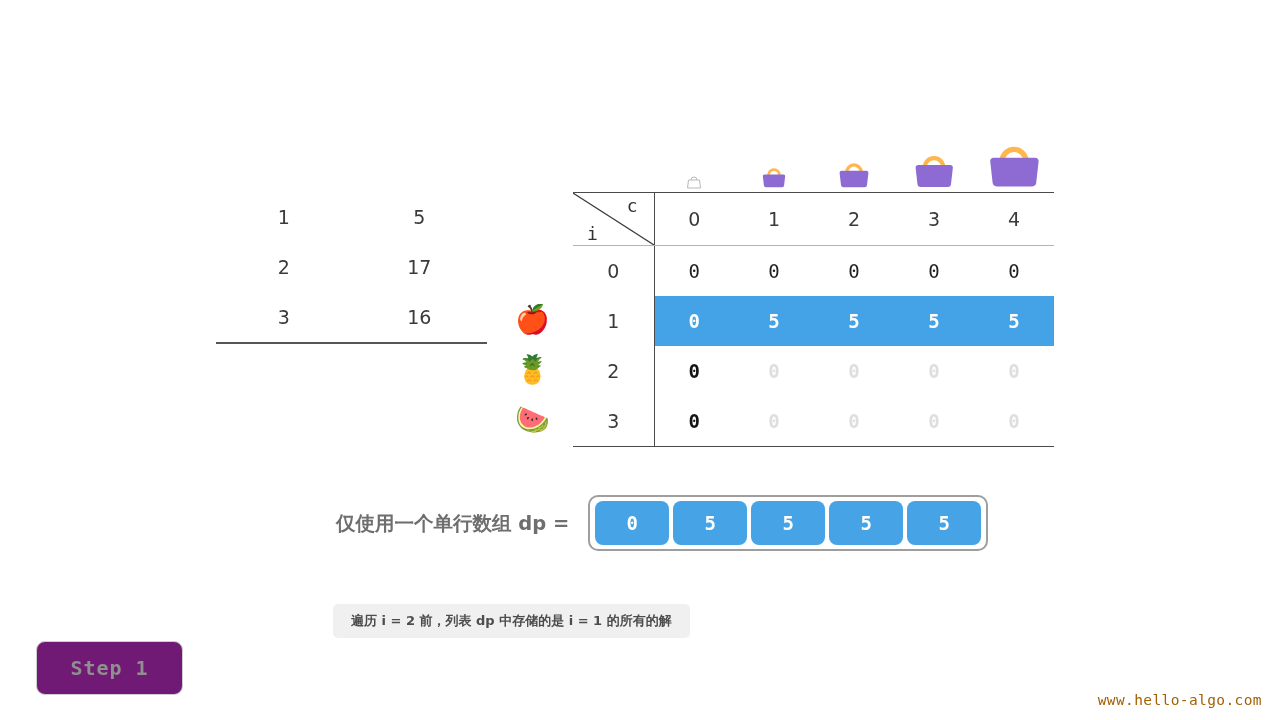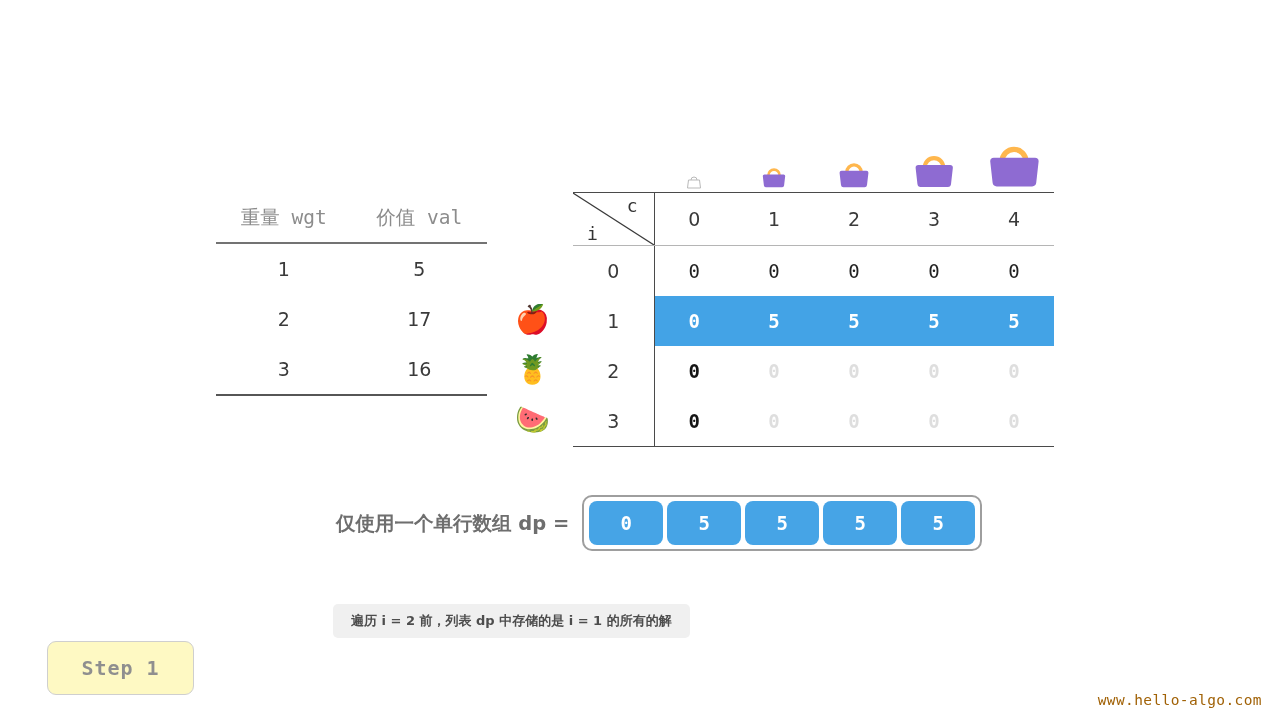--- a/index.html
+++ b/index.html
@@ -179,21 +179,21 @@
     top: 497px;
     height: 52px;
     display: flex;
     align-items: center;
   }
   #dp-array-label {
     font-family: "DejaVu Sans", "Liberation Sans", sans-serif;
     font-size: 19.5px;
     font-weight: bold;
     color: #6e6e6e;
-    margin-right: 13px;
+    margin-right: 19px;
     white-space: nowrap;
   }
   #dp-array-box {
     border: 2px solid #9e9e9e;
     border-radius: 10px;
     padding: 4px 5px;
     display: flex;
     gap: 4px;
     background: #fff;
   }
@@ -236,22 +236,21 @@
     border: 1.6px solid #cfcfcf;
     border-radius: 9px;
     display: flex;
     align-items: center;
     justify-content: center;
     font-family: "DejaVu Sans Mono", "Liberation Mono", monospace;
     font-size: 20px;
     font-weight: bold;
     color: #8f8f8f;
     letter-spacing: 1px;
-    background: #fef9c3;
-    margin-left: 11px;
+    background: #701a75;
   }
 
   
   #watermark {
     position: absolute;
     right: 18px;
     bottom: 12px;
     font-family: "DejaVu Sans Mono", "Liberation Mono", monospace;
     font-size: 14.5px;
     color: #a16207;
@@ -261,24 +260,20 @@
 </head>
 <body>
 
 <div id="items-table">
   <table>
     <colgroup>
         <col class="it-col-w">
         <col class="it-col-v">
       </colgroup>
     <tbody>
-      <tr class="it-head">
-        <th>重量 wgt</th>
-        <th>价值 val</th>
-      </tr>
       <tr class="it-row">
         <td>1</td>
         <td>5</td>
       </tr>
       <tr class="it-row">
         <td>2</td>
         <td>17</td>
       </tr>
       <tr class="it-row last">
         <td>3</td>

